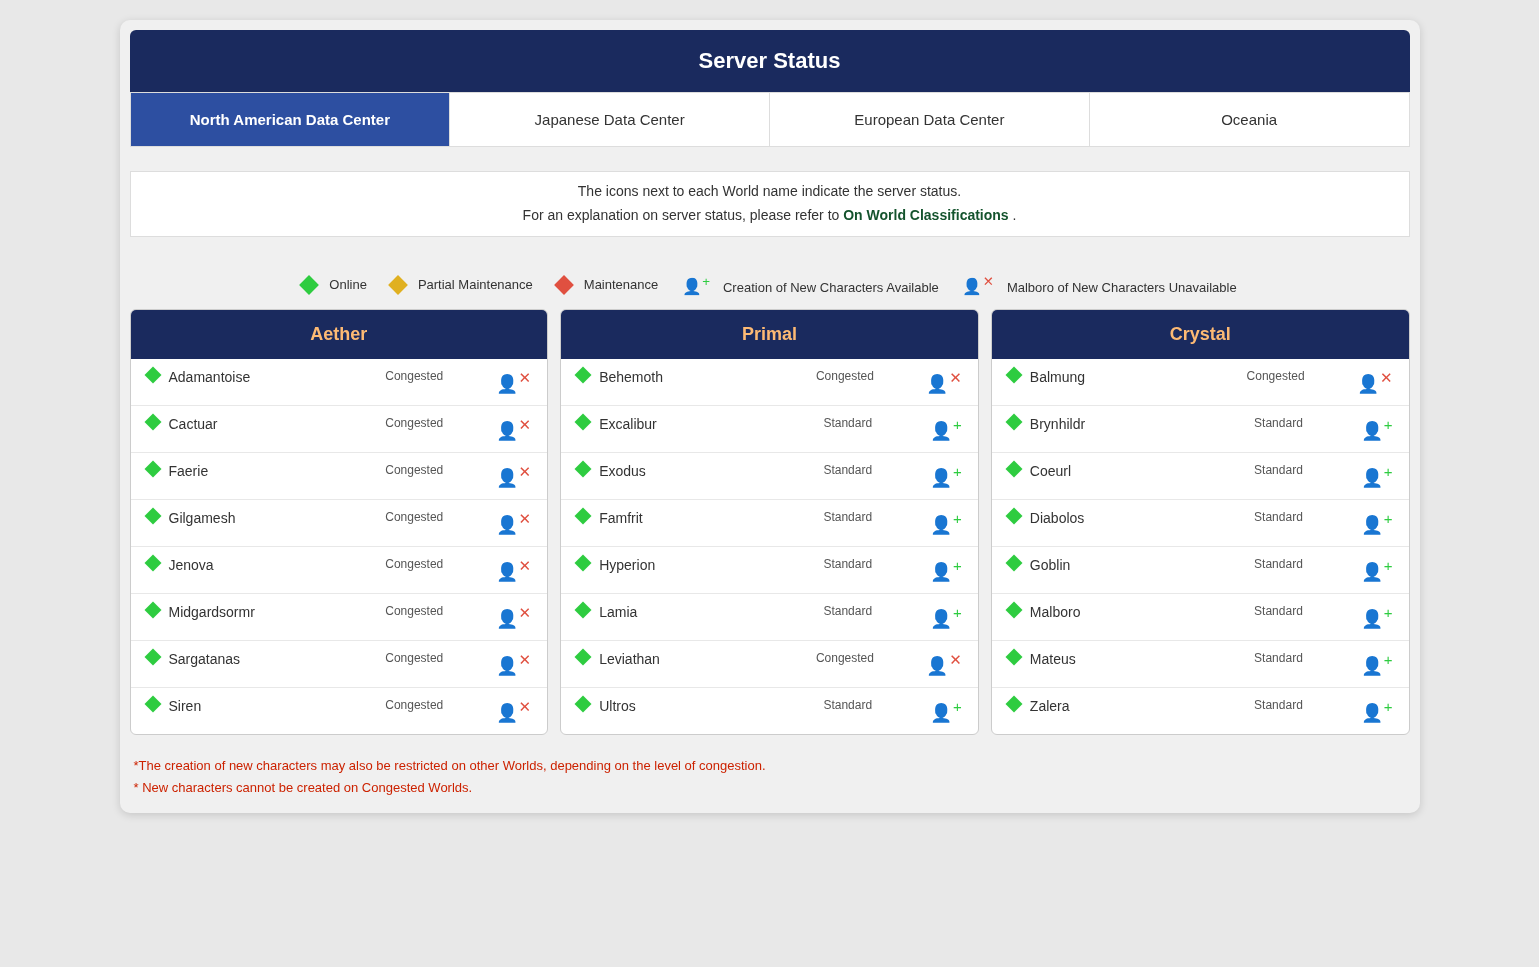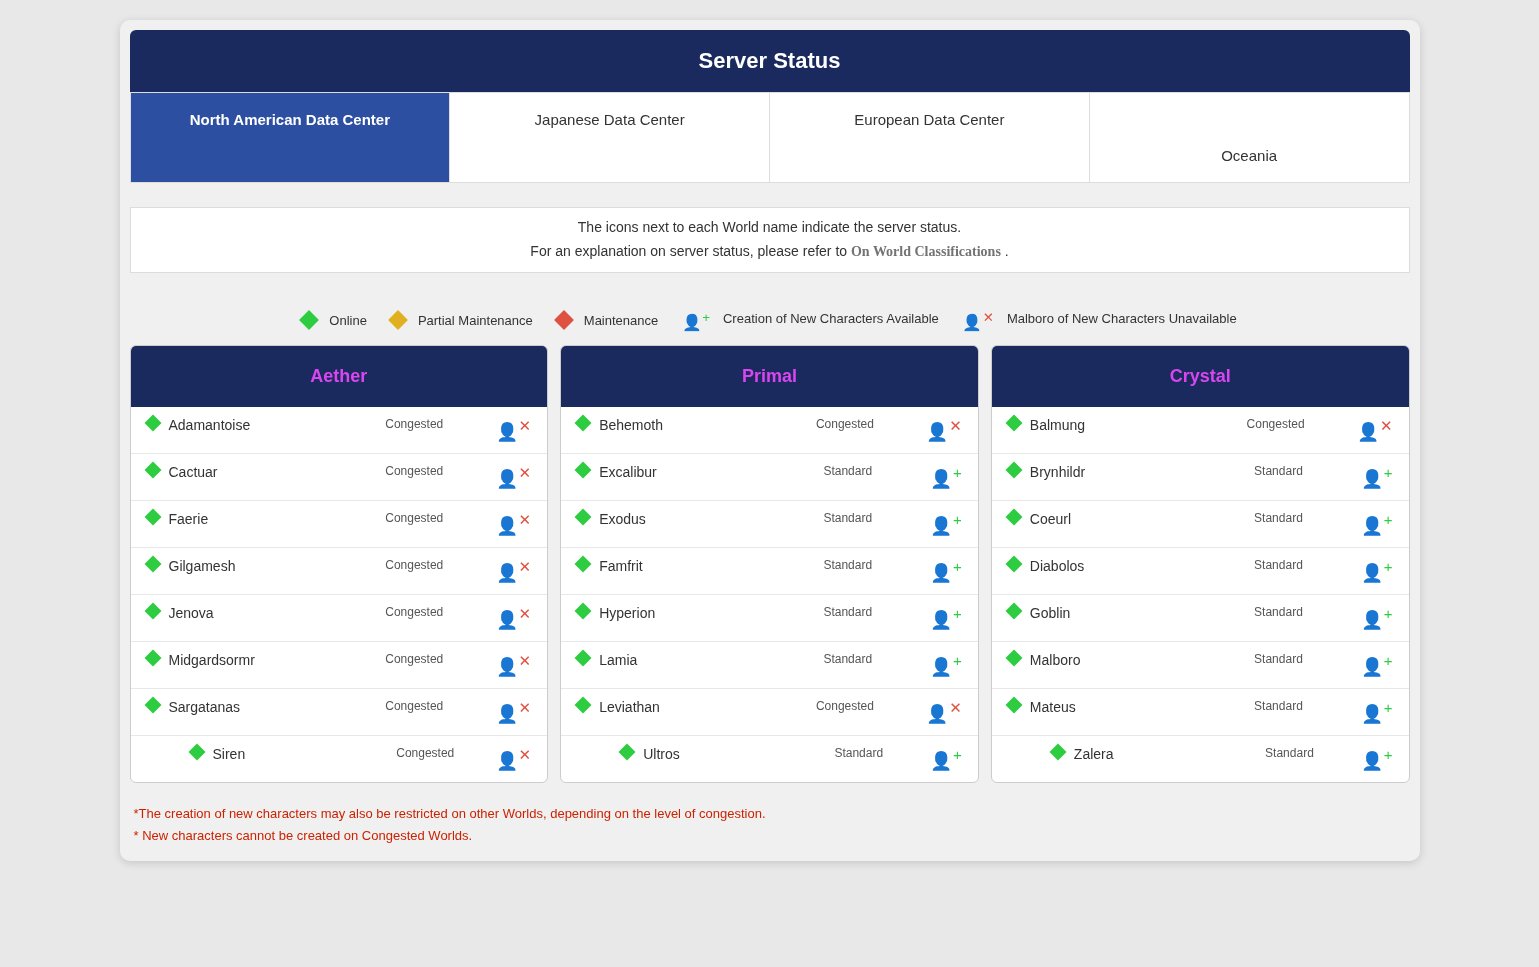--- a/index.html
+++ b/index.html
@@ -37,53 +37,52 @@
     .tab {
       flex: 1;
       text-align: center;
       padding: 18px 10px;
       font-size: 15px;
       color: #333;
       cursor: pointer;
       border-right: 1px solid #ddd;
       background: #fff;
     }
-    .tab:last-child { border-right: none; margin-top: 36px; }
+    .tab:last-child { border-right: none; }
     .tab.active {
       background: #2d4fa1;
       color: #fff;
       font-weight: bold;
     }
     .info-box {
       background: #fff;
       border: 1px solid #ddd;
       margin: 24px 10px;
       padding: 8px 20px;
       text-align: center;
       line-height: 1.7;
       font-size: 14px;
     }
     .info-box a {
-      color: #737373;
+      color: #14532d;
       text-decoration: none;
       font-weight: bold;
-      font-family: Liberation Serif, serif;
     }
     .legend {
       display: flex;
       align-items: center;
       justify-content: center;
       gap: 24px;
       padding: 14px 10px;
       flex-wrap: wrap;
       font-size: 13px;
     }
     .legend-item {
       display: flex;
-      align-items: flex-start;
+      align-items: flex-end;
       gap: 13px;
     }
     .diamond {
       width: 14px;
       height: 14px;
       transform: rotate(45deg);
       display: inline-block;
     }
     .diamond.green { background: #2ecc40; }
     .diamond.yellow { background: #e0b020; }
@@ -101,34 +100,34 @@
     }
     .dc-section {
       flex: 1;
       border: 1px solid #ccc;
       border-radius: 6px;
       overflow: hidden;
       background: #fff;
     }
     .dc-header {
       background: #1a2a5e;
-      color: #d946ef;
-      text-align: center;
-      padding: 20px;
+      color: #fdba74;
+      text-align: center;
+      padding: 14px;
       font-size: 18px;
       font-weight: bold;
     }
     .server-row {
       display: flex;
       align-items: flex-start;
       padding: 10px 16px;
       border-bottom: 1px solid #e8e8e8;
       font-size: 14px;
     }
-    .server-row:last-child { border-bottom: none; margin-left: 44px; }
+    .server-row:last-child { border-bottom: none; }
     .server-diamond {
       width: 12px;
       height: 12px;
       transform: rotate(45deg);
       background: #2ecc40;
       display: inline-block;
       margin-right: 10px;
       flex-shrink: 0;
     }
     .server-name {

